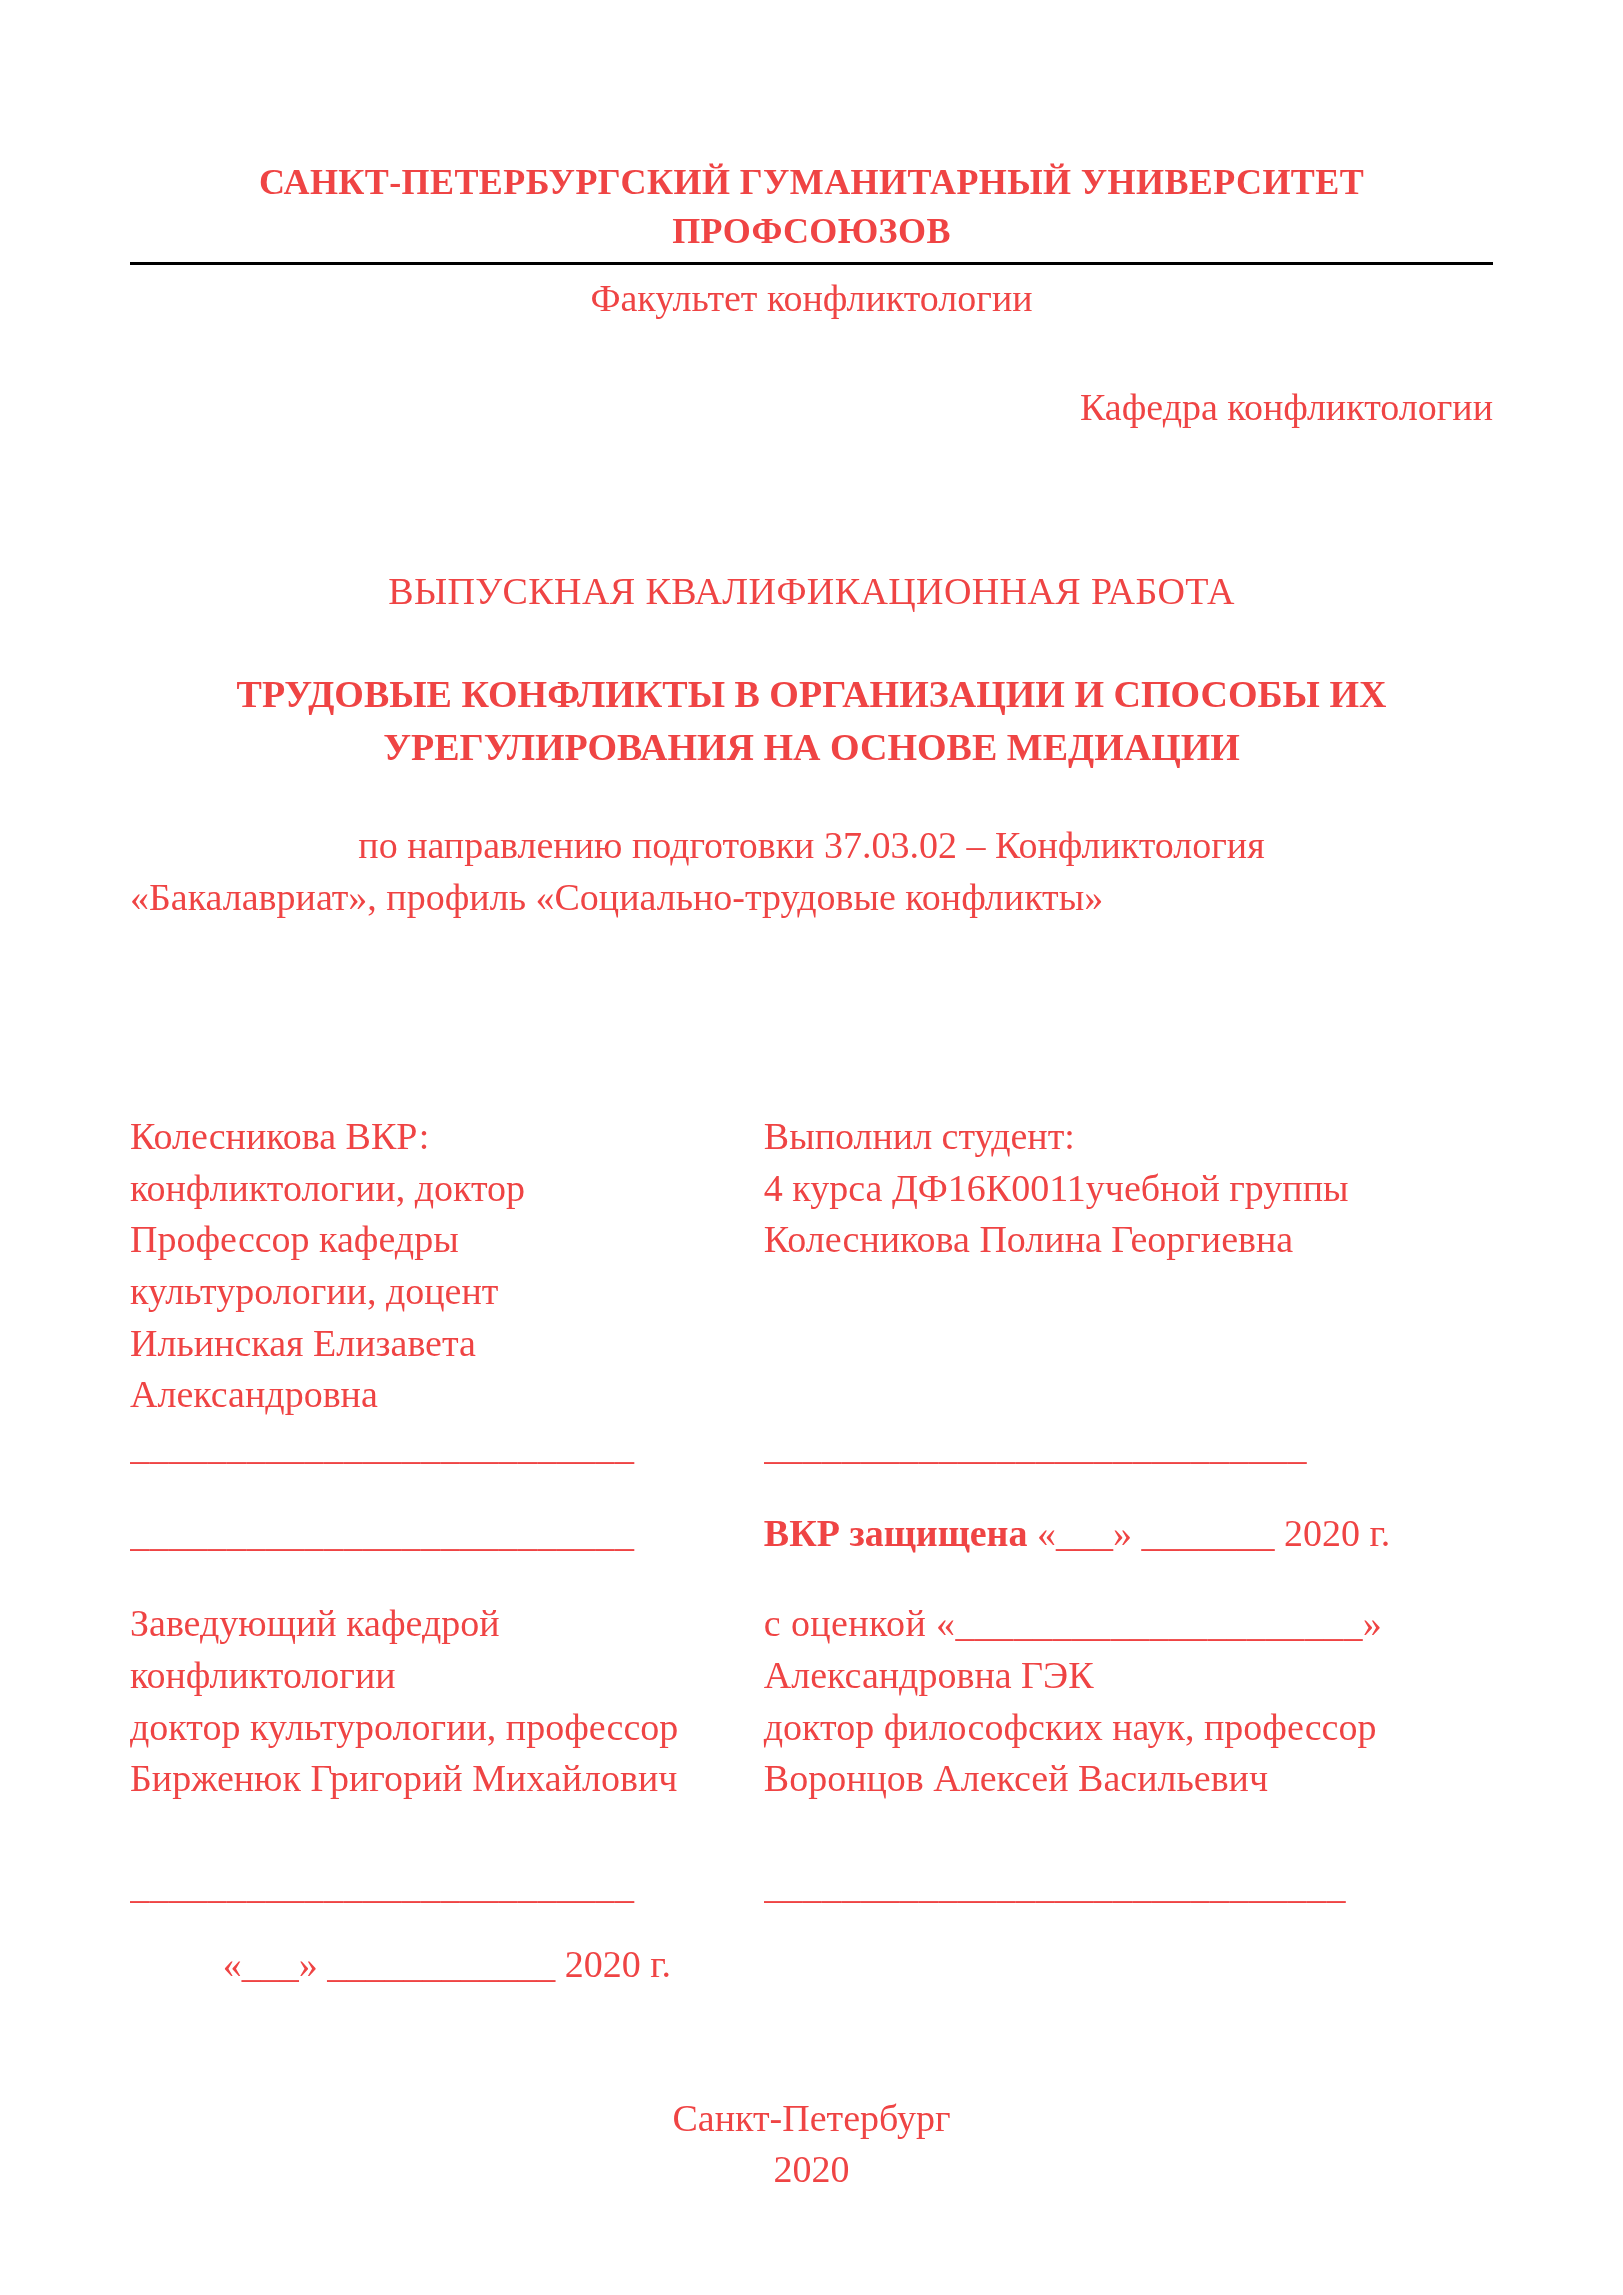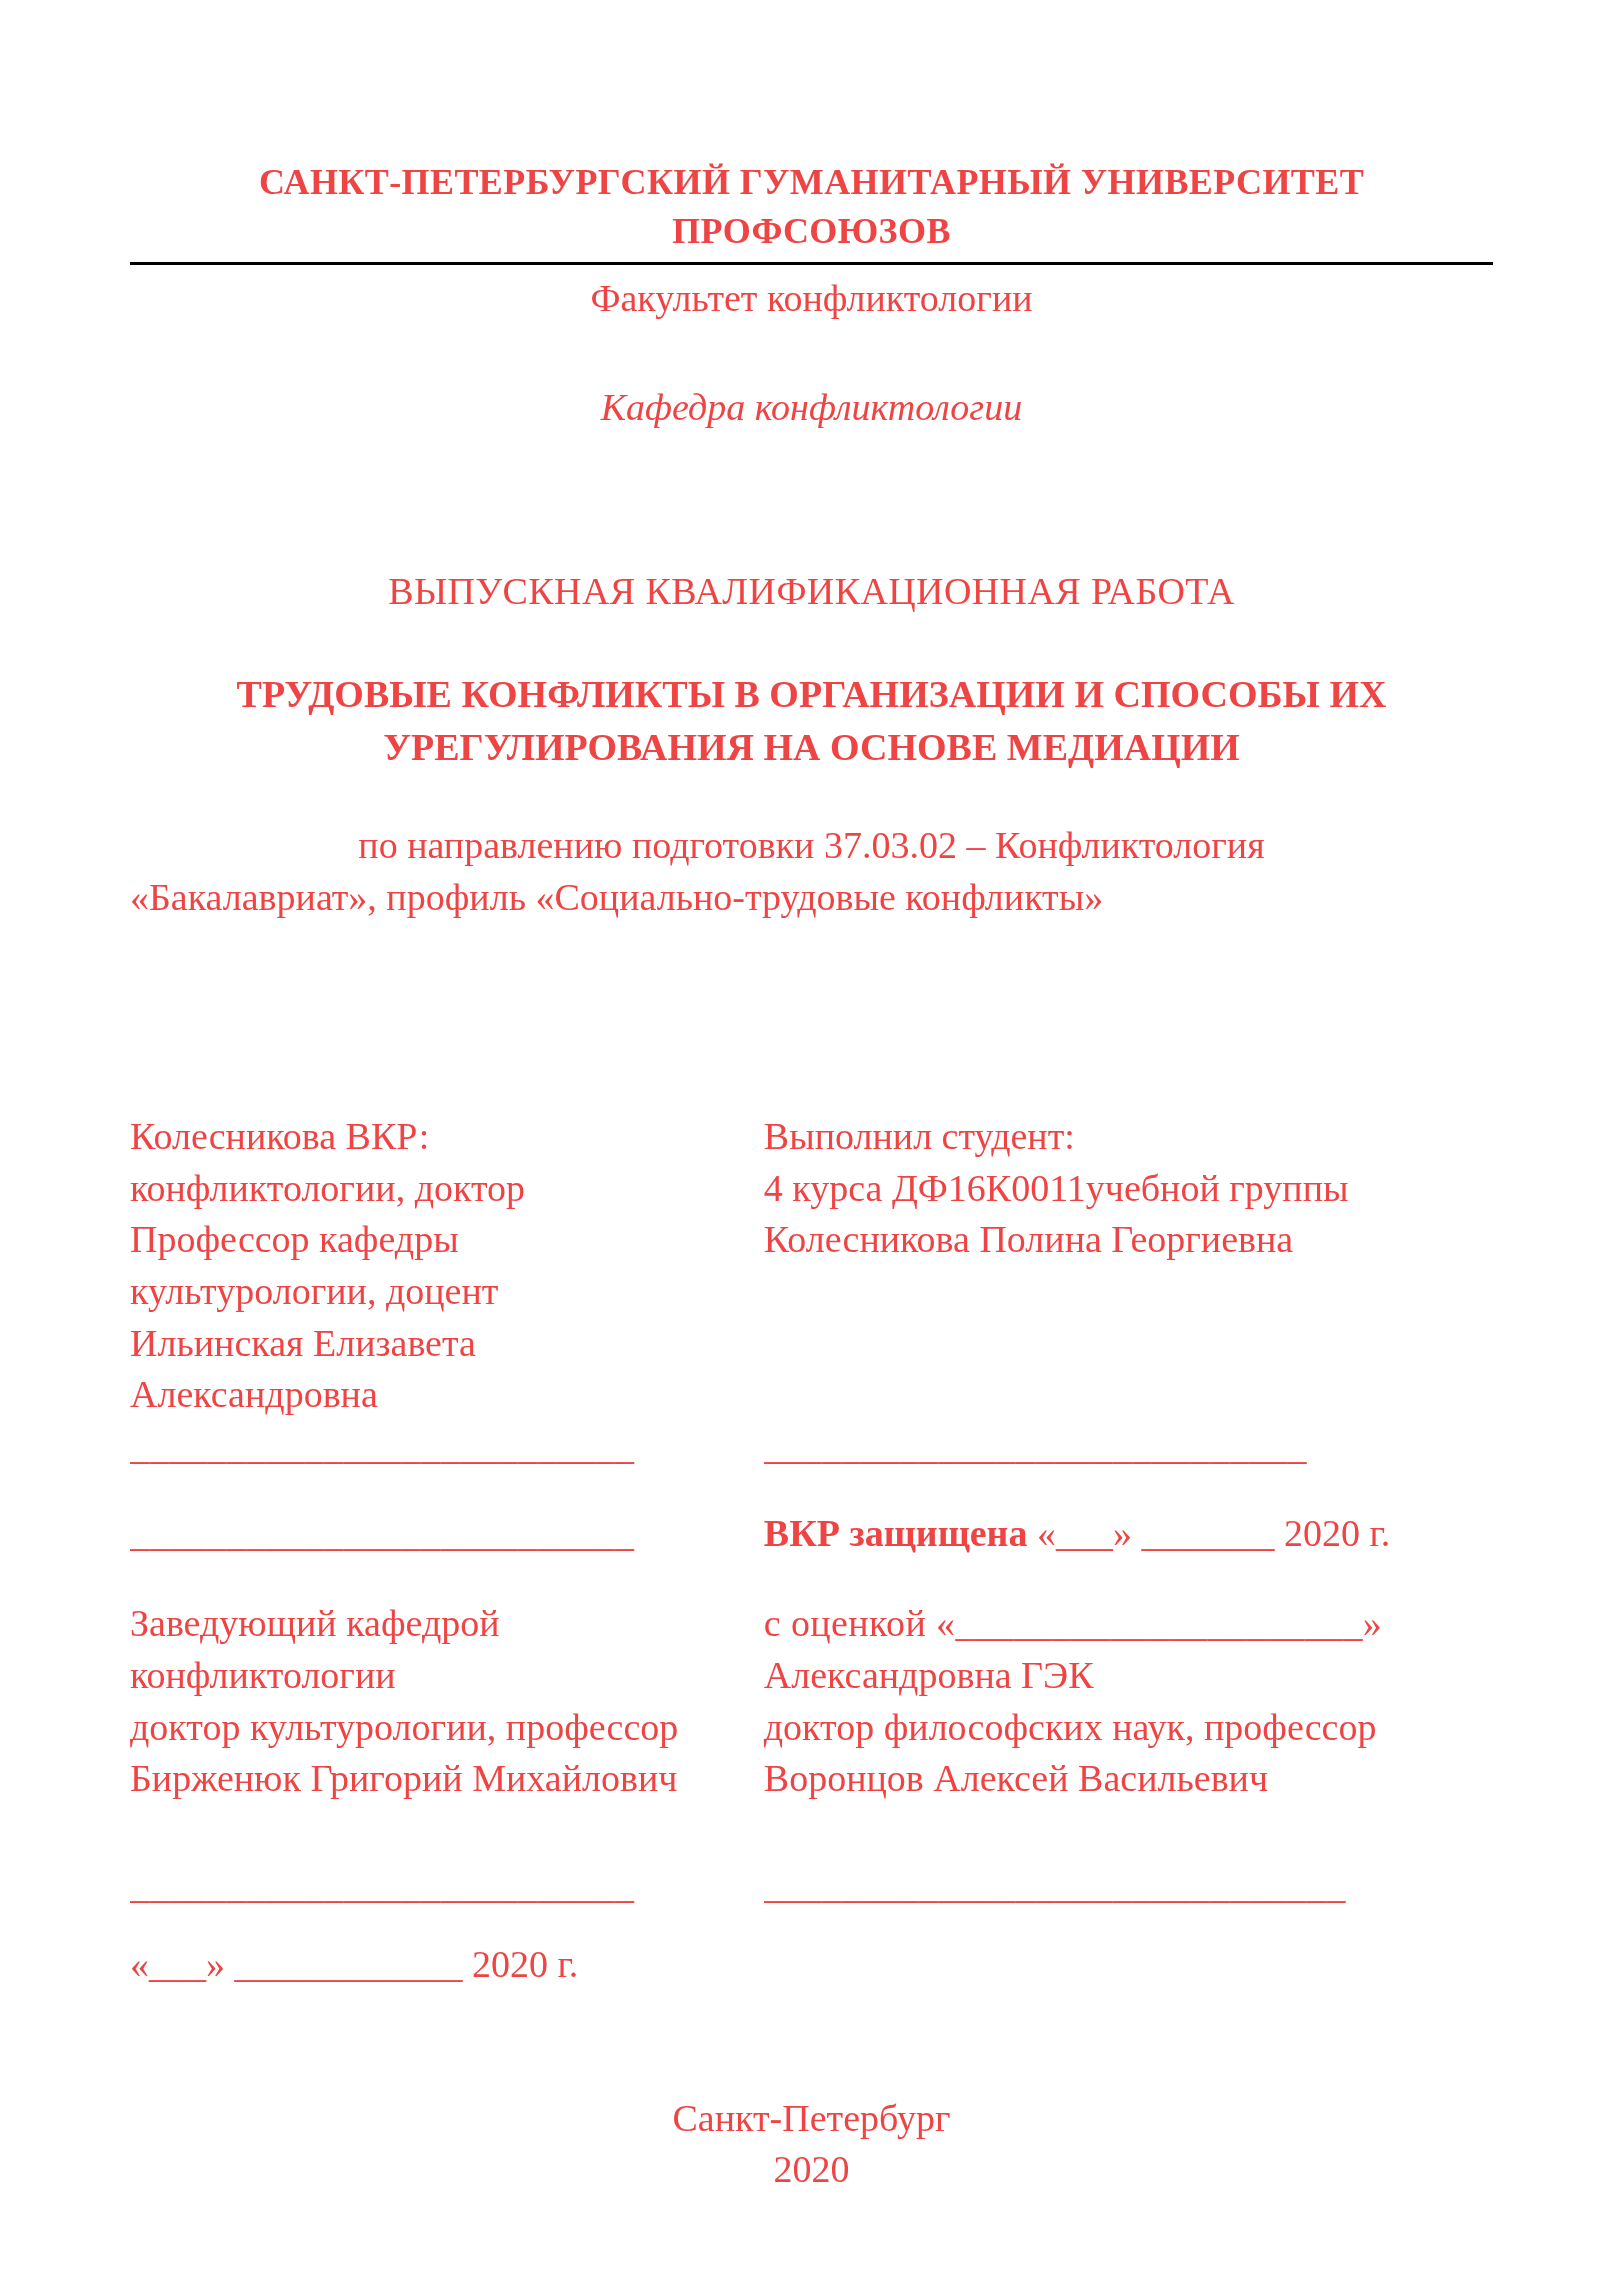--- a/index.html
+++ b/index.html
@@ -24,21 +24,21 @@
 
   .university {
     text-align: center;
     font-weight: bold;
     font-size: 36px;
     padding-bottom: 6.3px;
     border-bottom: 3.9px solid #000000;
     letter-spacing: 0.4px;
   }
   .faculty { text-align: center; margin-top: 7.9px; }
-  .department { text-align: center; margin-top: 57px; font-style: italic; }
+  .department { text-align: right; margin-top: 57px; }
   .work-type { text-align: center; font-weight: normal; margin-top: 133px; letter-spacing: 0.4px; }
   .thesis-title {
     text-align: center;
     font-weight: bold;
     margin-top: 50px;
     max-width: 1225px;
     margin-left: auto;
     margin-right: auto;
     line-height: 1.4;
   }
@@ -48,21 +48,21 @@
   .columns {
     margin-top: 187px;
     display: grid;
     grid-template-columns: 46.5% 53.5%;
     grid-auto-rows: min-content;
   }
   .cell { min-height: 51px; }
   .mt-c { margin-top: 35px; }
   .mt-d { margin-top: 39px; }
   .mt-e { margin-top: 55px; }
-  .mt-f { margin-top: 27.5px; }
+  .mt-f { margin-top: 27.5px; text-align: center; }
 
   .sig {
     white-space: nowrap;
     overflow: hidden;
     letter-spacing: 0.4px;
   }
 
   .city { text-align: center; margin-top: 102px; }
   .year { text-align: center; }
 </style>

